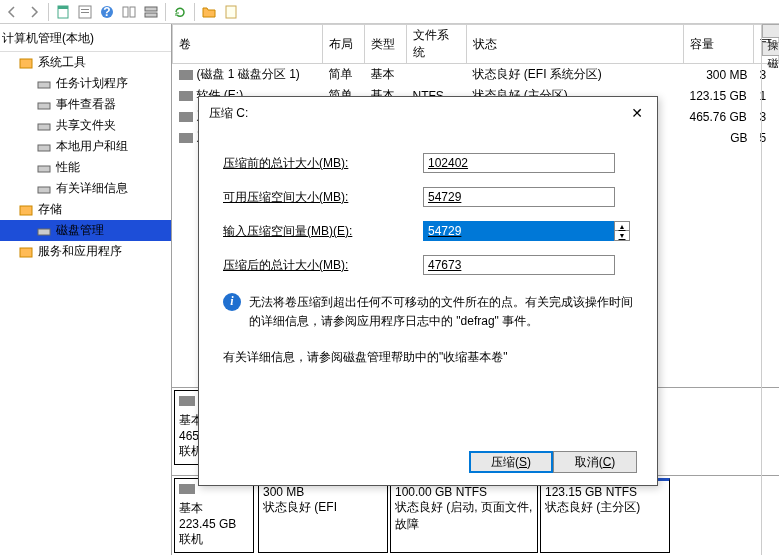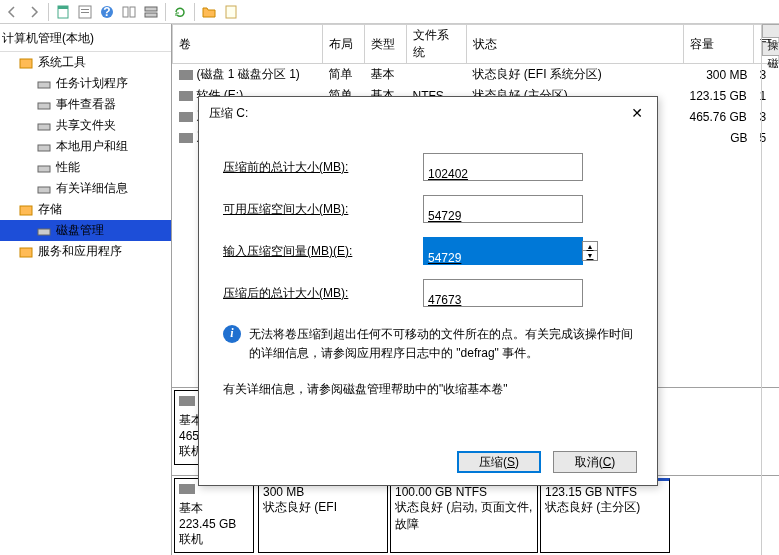--- a/index.html
+++ b/index.html
@@ -31,29 +31,29 @@
 .part-box { border: 1px solid #000; padding: 4px; flex-shrink: 0; }
 .part-box.blue { border-top: 3px solid #2050c0; }
 
 .dialog { position: absolute; left: 198px; top: 96px; width: 460px; height: 390px; background: #fff; border: 1px solid #555; box-shadow: 2px 2px 8px rgba(0,0,0,0.2); z-index: 100; }
 .dlg-title { display: flex; align-items: center; padding: 6px 10px; }
 .dlg-title-text { flex: 1; }
 .dlg-close { width: 20px; height: 20px; cursor: pointer; display: flex; align-items: center; justify-content: center; font-size: 14px; }
 .dlg-body { padding: 10px 24px; }
 .dlg-row { display: flex; align-items: center; margin: 14px 0; text-decoration: underline; }
 .dlg-label { width: 200px; }
-.dlg-val { width: 160px; border: 1px solid #888; padding: 13px 4px; height: 20px; }
+.dlg-val { width: 192px; border: 1px solid #888; padding: 2px 4px; height: 20px; }
 .dlg-val.focus { border: 1px solid #0078d7; background: #0078d7; color: #fff; }
 .spinner { display: flex; flex-direction: column; border: 1px solid #888; margin-left: -1px; }
 .spinner div { width: 14px; height: 9px; display: flex; align-items: center; justify-content: center; font-size: 7px; cursor: pointer; border-bottom: 1px solid #888; }
 .spinner div:last-child { border-bottom: none; }
 .dlg-info { display: flex; gap: 8px; margin: 18px 0; line-height: 1.6; }
 .info-icon { width: 18px; height: 18px; border-radius: 50%; background: #2070d0; color: #fff; display: flex; align-items: center; justify-content: center; font-weight: bold; flex-shrink: 0; font-style: italic; font-family: Georgia, serif; }
 .dlg-link { color: #000; margin: 18px 0; }
-.dlg-buttons { display: flex; justify-content: flex-end; gap: 12px; padding: 12px 20px; position: absolute; bottom: 0; right: 0; width: 100%; }
+.dlg-buttons { display: flex; justify-content: flex-end; padding: 12px 20px; position: absolute; bottom: 0; right: 0; width: 100%; }
 .dlg-btn { width: 84px; height: 22px; border: 1px solid #888; background: #e8e8e8; cursor: pointer; }
 .dlg-btn.default { border: 2px solid #0078d7; }
 u { text-decoration: underline; }
 
 .side-strip { position: absolute; right: 0; top: 24px; width: 18px; border-left: 1px solid #ccc; height: 100%; }
 .side-tab { writing-mode: vertical-rl; padding: 6px 2px; background: #e8e8e8; border: 1px solid #aaa; font-size: 11px; }
 </style>
 </head>
 <body>
 

